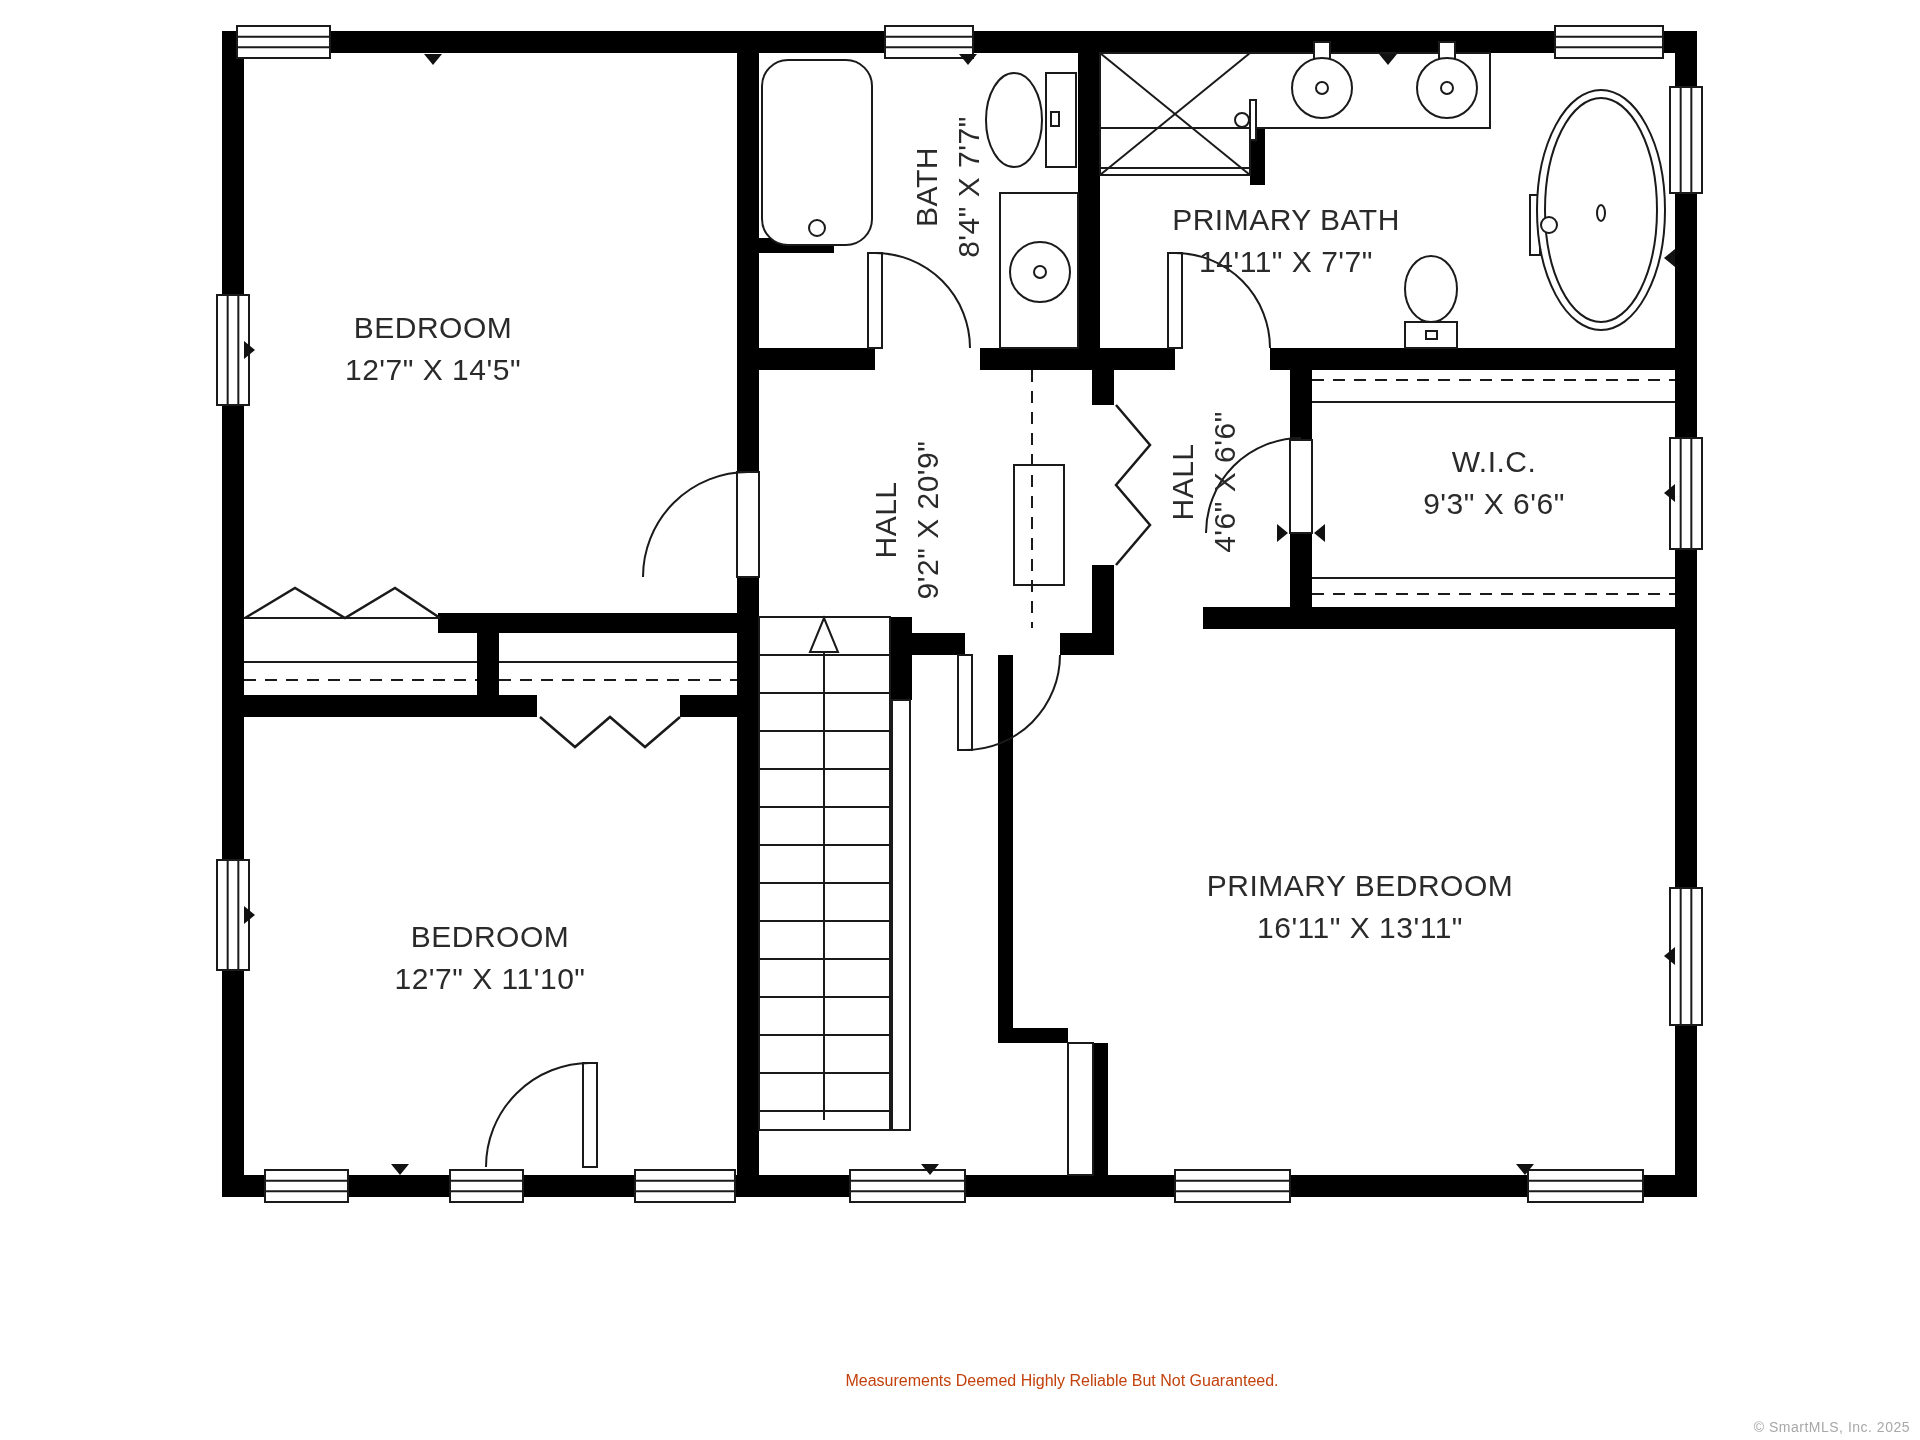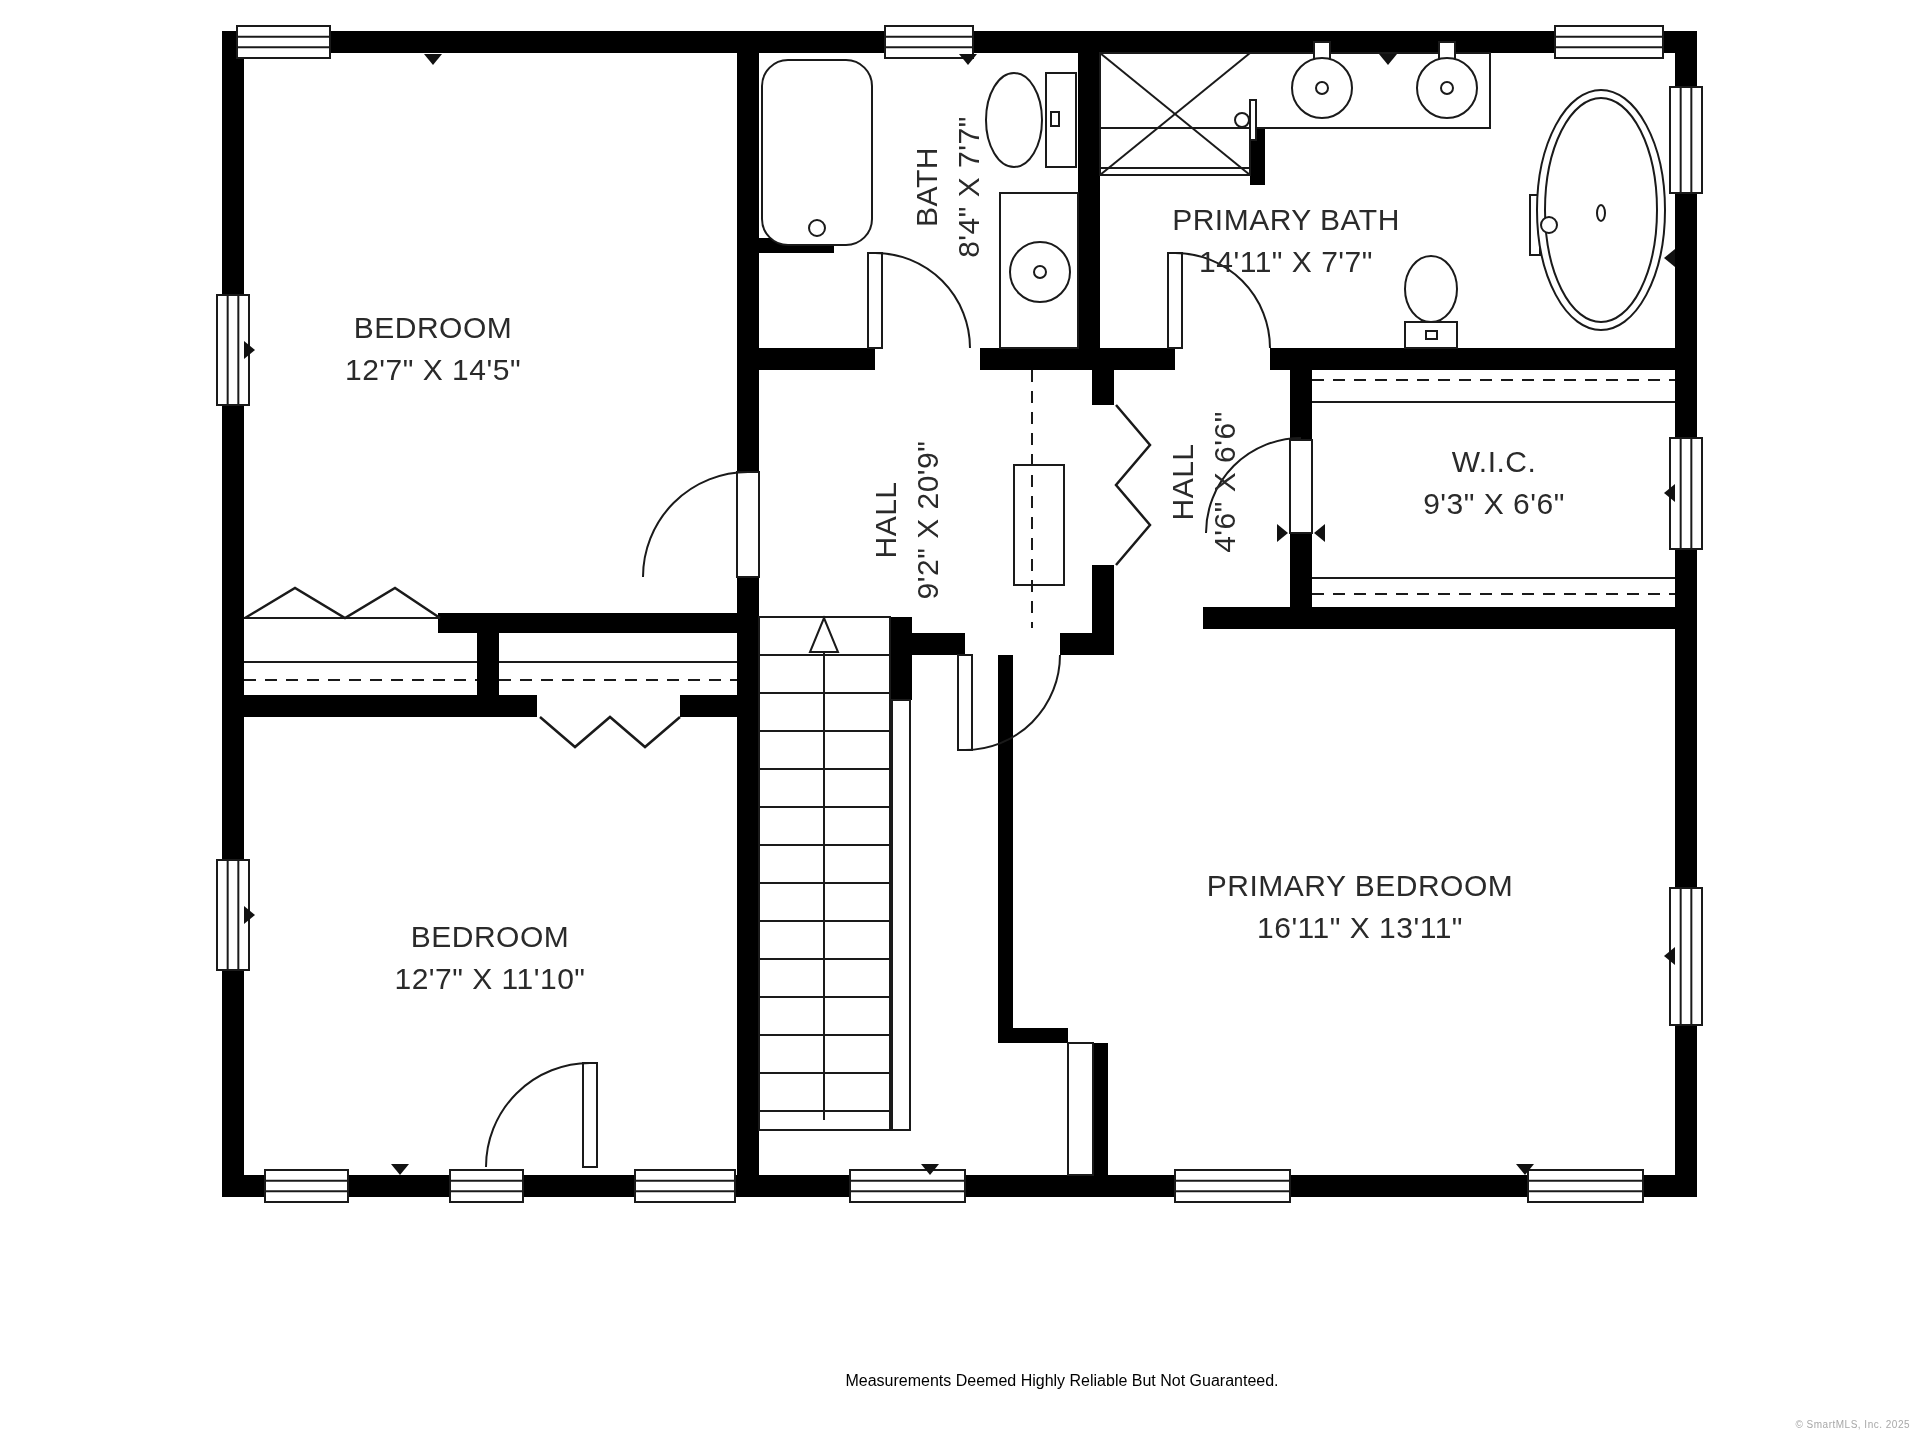--- a/index.html
+++ b/index.html
@@ -1,21 +1,21 @@
 <!DOCTYPE html>
 <html><head>
 <meta charset="utf-8">
 <style>
   html,body{margin:0;padding:0;background:#fff;}
   .page{position:relative;width:1920px;height:1440px;background:#fff;overflow:hidden;
         font-family:"Liberation Sans", sans-serif;}
   .page svg{position:absolute;left:0;top:0;}
   .disclaimer{position:absolute;left:1062px;top:1372px;transform:translateX(-50%);
-        font-size:16px;color:#000000;white-space:nowrap;text-align:center;}
-  .copyright{position:absolute;right:10px;top:1419px;font-size:10px;color:#a8a8a8;
+        font-size:16px;color:#c2410c;white-space:nowrap;text-align:center;}
+  .copyright{position:absolute;right:10px;top:1419px;font-size:14px;color:#a8a8a8;
         letter-spacing:0.5px;white-space:nowrap;}
 </style>
 </head>
 <body>
 
 <div class="page">
   <svg width="1920" height="1440" viewBox="0 0 1920 1440">
       <rect x="222" y="31" width="1475" height="22" fill="#000000"></rect>
       <rect x="222" y="1175" width="1475" height="22" fill="#000000"></rect>
       <rect x="222" y="31" width="22" height="1166" fill="#000000"></rect>

